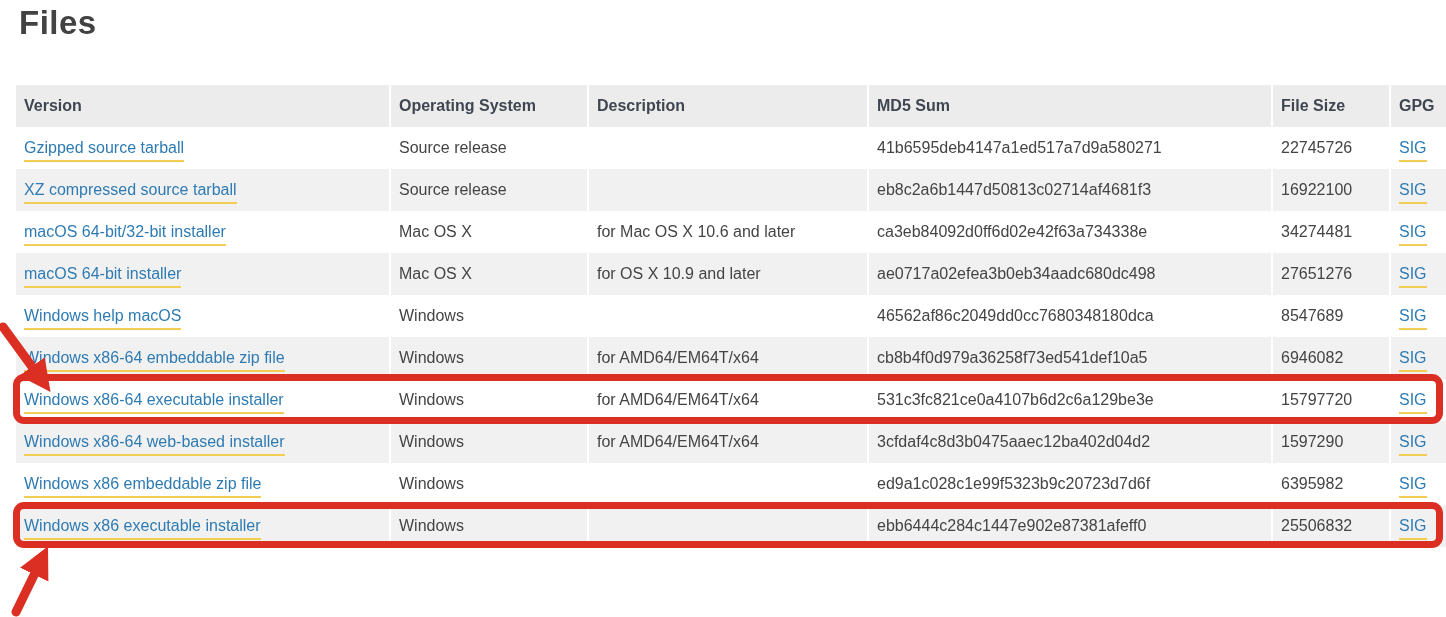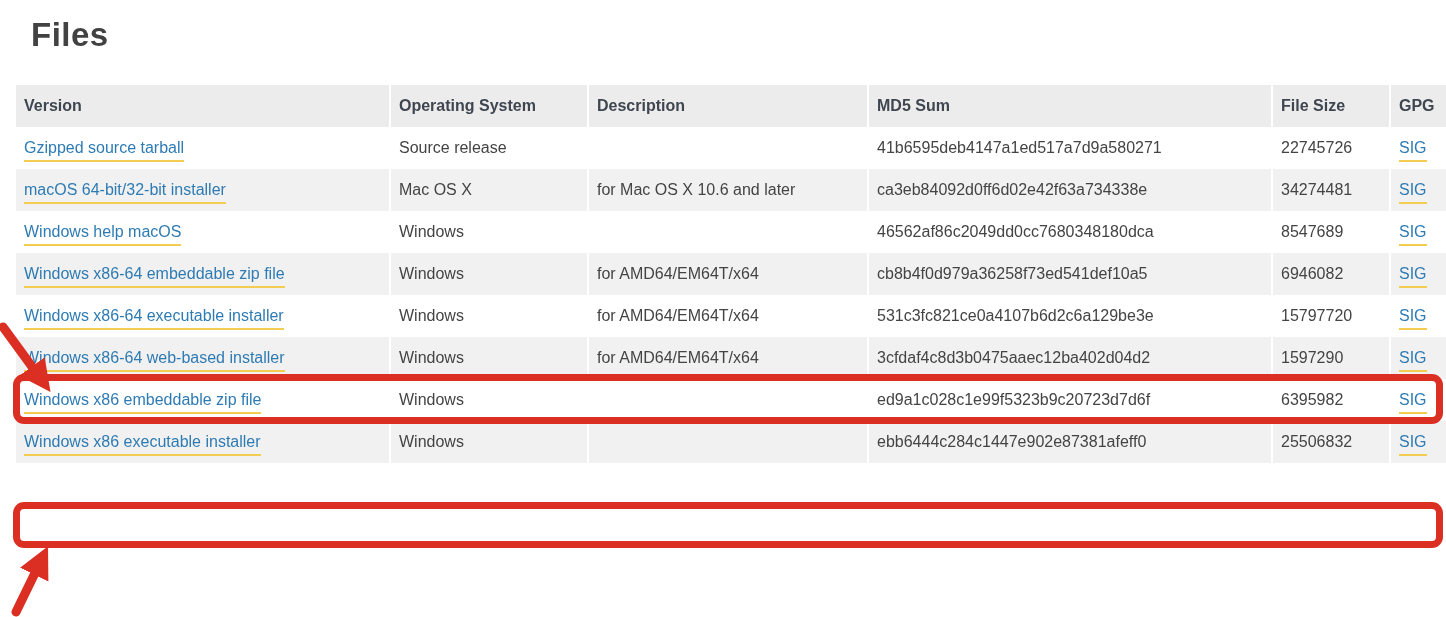--- a/index.html
+++ b/index.html
@@ -15,21 +15,21 @@
   html,body{margin:0;padding:0;}
   body{
     width:1446px;height:617px;
     position:relative;overflow:hidden;
     background:#ffffff;
     font-family:"Liberation Sans","DejaVu Sans",sans-serif;
     color:var(--text-color);
   }
   h1.page-title{
     position:absolute;left:15px;top:0px;
-    margin:16px;font-size:33px;font-weight:bold;
+    margin:4px;font-size:33px;font-weight:bold;
     color:var(--heading-color);letter-spacing:0.5px;
   }
   table.files-table{
     position:absolute;left:16px;top:85px;
     width:1430px;border-collapse:collapse;table-layout:fixed;
     font-size:16px;
   }
   col.c-version{width:374px;}
   col.c-os{width:198px;}
   col.c-desc{width:280px;}
@@ -90,25 +90,41 @@
   <tbody>
     <tr>
       <td><a>Gzipped source tarball</a></td>
       <td>Source release</td>
       <td></td>
       <td>41b6595deb4147a1ed517a7d9a580271</td>
       <td>22745726</td>
       <td><a>SIG</a></td>
     </tr>
     <tr>
+      <td><a>XZ compressed source tarball</a></td>
+      <td>Source release</td>
+      <td></td>
+      <td>eb8c2a6b1447d50813c02714af4681f3</td>
+      <td>16922100</td>
+      <td><a>SIG</a></td>
+    </tr>
+    <tr>
       <td><a>macOS 64-bit/32-bit installer</a></td>
       <td>Mac OS X</td>
       <td>for Mac OS X 10.6 and later</td>
       <td>ca3eb84092d0ff6d02e42f63a734338e</td>
       <td>34274481</td>
+      <td><a>SIG</a></td>
+    </tr>
+    <tr>
+      <td><a>macOS 64-bit installer</a></td>
+      <td>Mac OS X</td>
+      <td>for OS X 10.9 and later</td>
+      <td>ae0717a02efea3b0eb34aadc680dc498</td>
+      <td>27651276</td>
       <td><a>SIG</a></td>
     </tr>
     <tr>
       <td><a>Windows help macOS</a></td>
       <td>Windows</td>
       <td></td>
       <td>46562af86c2049dd0cc7680348180dca</td>
       <td>8547689</td>
       <td><a>SIG</a></td>
     </tr>

